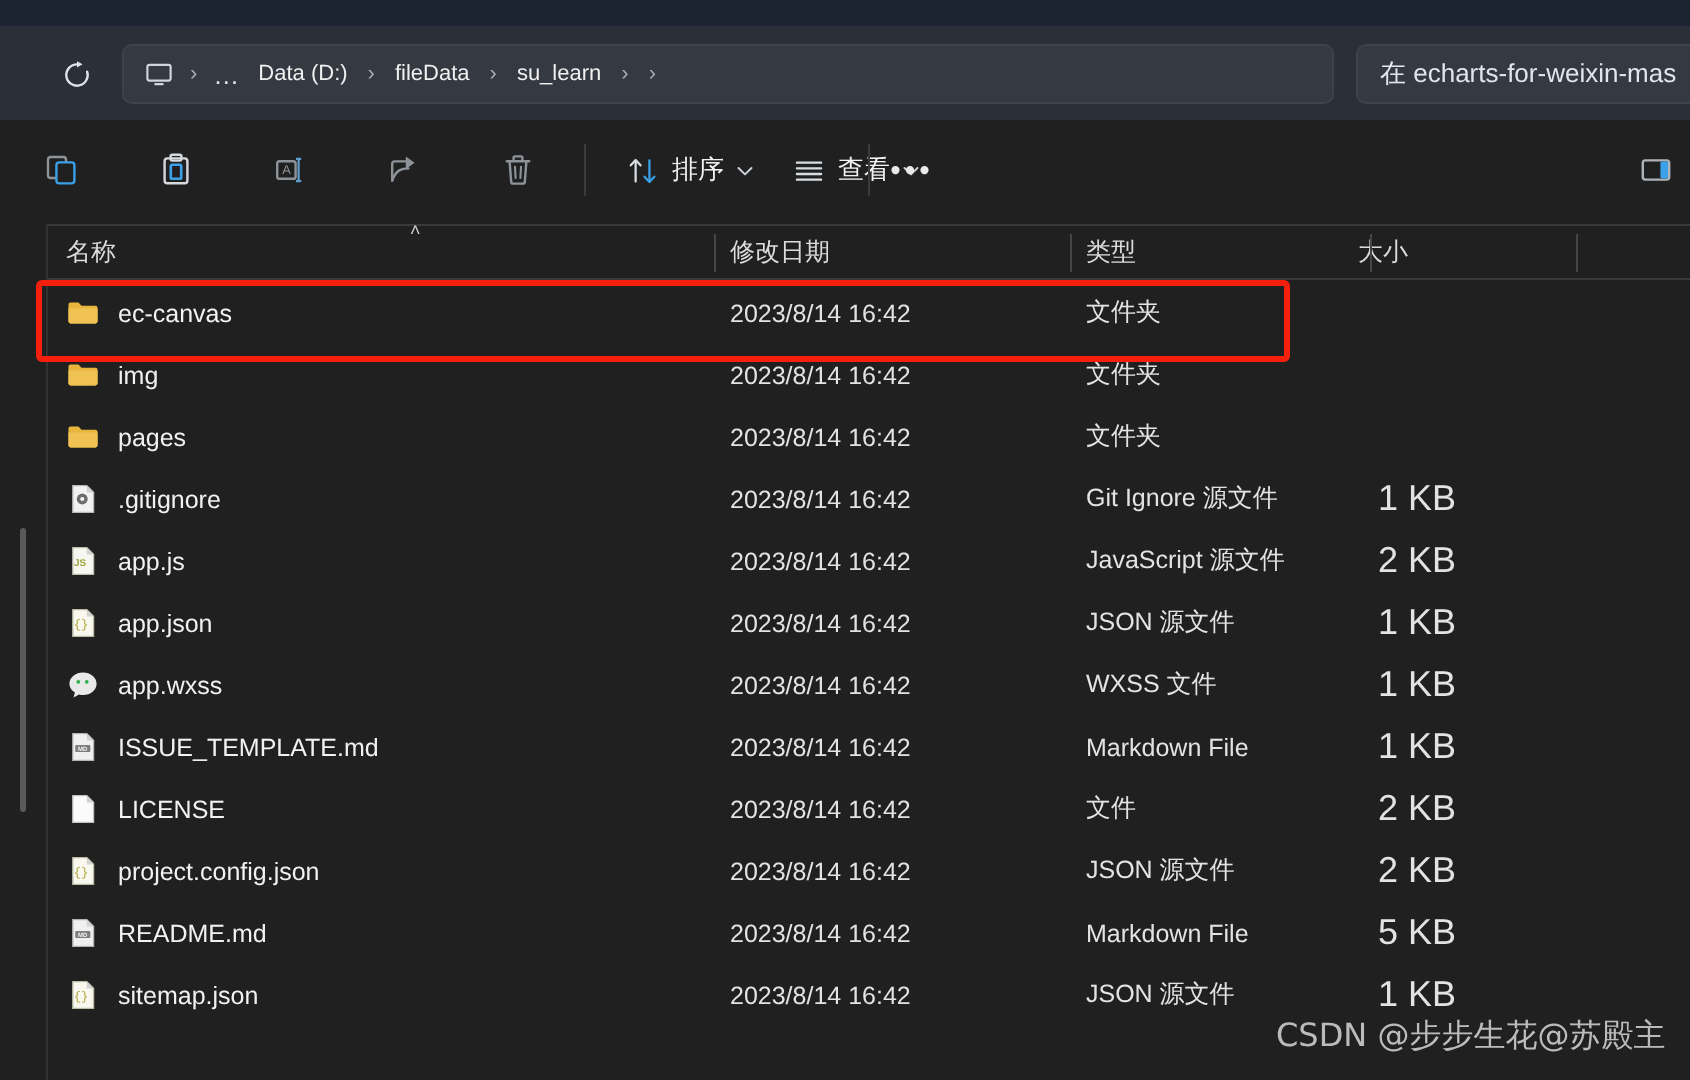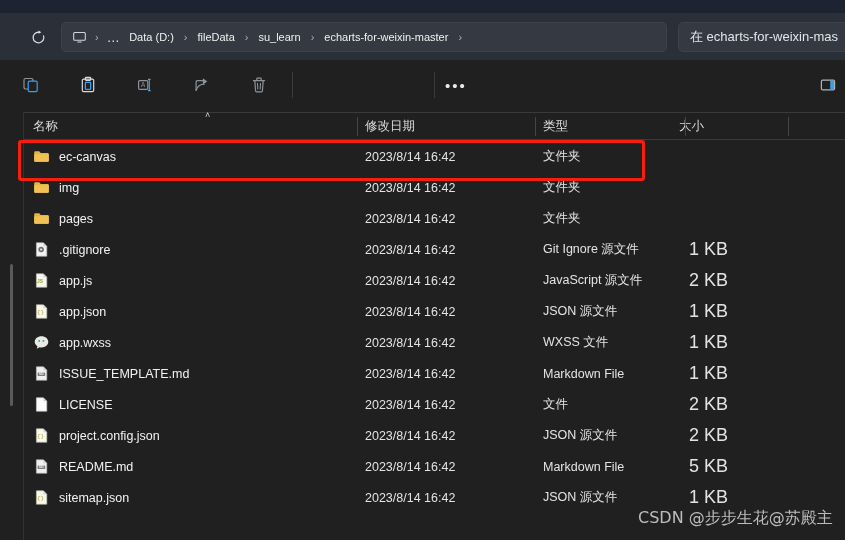--- a/index.html
+++ b/index.html
@@ -340,21 +340,20 @@
       </svg>
     </span>
     <span class="crumb-sep">›</span>
     <span class="crumb-overflow">…</span>
     <span class="crumb">Data (D:)</span>
     <span class="crumb-sep">›</span>
     <span class="crumb">fileData</span>
     <span class="crumb-sep">›</span>
     <span class="crumb">su_learn</span>
     <span class="crumb-sep">›</span>
-    <span class="crumb">echarts-for-weixin-master</span>
     <span class="crumb-sep">›</span>
   </div>
 
   <div id="searchbox">
     <span class="ph">在 echarts-for-weixin-mas</span>
   </div>
 </div>
 
 <div id="commandbar">
 
@@ -394,21 +393,50 @@
     <svg width="18" height="18" viewBox="0 0 18 18">
       <path d="M3.4 4.6 L14.6 4.6" stroke="#8e9399" stroke-width="1.2" stroke-linecap="round"></path>
       <path d="M6.8 4.6 L6.8 2.9 A0.7 0.7 0 0 1 7.5 2.2 L10.5 2.2 A0.7 0.7 0 0 1 11.2 2.9 L11.2 4.6" fill="none" stroke="#8e9399" stroke-width="1.2"></path>
       <path d="M4.8 4.6 L5.6 15.0 A0.9 0.9 0 0 0 6.5 15.8 L11.5 15.8 A0.9 0.9 0 0 0 12.4 15.0 L13.2 4.6" fill="none" stroke="#8e9399" stroke-width="1.2"></path>
       <path d="M7.5 7.4 L7.8 13.0 M10.5 7.4 L10.2 13.0" stroke="#8e9399" stroke-width="1.05" stroke-linecap="round"></path>
     </svg>
   </div>
 
   <div class="cmd-sep" style="left:292px"></div>
 
-
+  <div class="cmd-group" style="left:306px">
+    <span>
+      <svg width="17" height="17" viewBox="0 0 18 18" style="display:block">
+        <path d="M5.1 14.6 L5.1 3.6" stroke="#d8dde2" stroke-width="1.2" stroke-linecap="round"></path>
+        <path d="M2.5 6.0 L5.1 3.2 L7.7 6.0" fill="none" stroke="#d8dde2" stroke-width="1.2" stroke-linecap="round" stroke-linejoin="round"></path>
+        <path d="M12.4 3.4 L12.4 14.4" stroke="#3aa0e8" stroke-width="1.2" stroke-linecap="round"></path>
+        <path d="M9.8 12.0 L12.4 14.8 L15.0 12.0" fill="none" stroke="#3aa0e8" stroke-width="1.2" stroke-linecap="round" stroke-linejoin="round"></path>
+      </svg>
+    </span>
+    <span class="lbl">排序</span>
+    <span>
+      <svg width="9" height="9" viewBox="0 0 10 10" style="display:block">
+        <path d="M1.4 3.3 L5 6.9 L8.6 3.3" fill="none" stroke="#cdd2d8" stroke-width="1.1" stroke-linecap="round" stroke-linejoin="round"></path>
+      </svg>
+    </span>
+  </div>
+
+  <div class="cmd-group" style="left:389px">
+    <span>
+      <svg width="17" height="17" viewBox="0 0 18 18" style="display:block">
+        <path d="M2.6 4.6 L15.4 4.6 M2.6 7.6 L15.4 7.6 M2.6 10.6 L15.4 10.6 M2.6 13.6 L15.4 13.6" stroke="#d8dde2" stroke-width="1.25" stroke-linecap="round"></path>
+      </svg>
+    </span>
+    <span class="lbl">查看</span>
+    <span>
+      <svg width="9" height="9" viewBox="0 0 10 10" style="display:block">
+        <path d="M1.4 3.3 L5 6.9 L8.6 3.3" fill="none" stroke="#cdd2d8" stroke-width="1.1" stroke-linecap="round" stroke-linejoin="round"></path>
+      </svg>
+    </span>
+  </div>
 
   <div class="cmd-sep" style="left:434px"></div>
 
   <div class="cmd-icon" style="left:456px">
     <span class="dots">•••</span>
   </div>
 
   <div class="cmd-icon" style="left:828px">
     <svg width="18" height="18" viewBox="0 0 18 18">
       <rect x="2.4" y="4.2" width="13.2" height="9.6" rx="1.3" fill="none" stroke="#aeb3b9" stroke-width="1.2"></rect>

